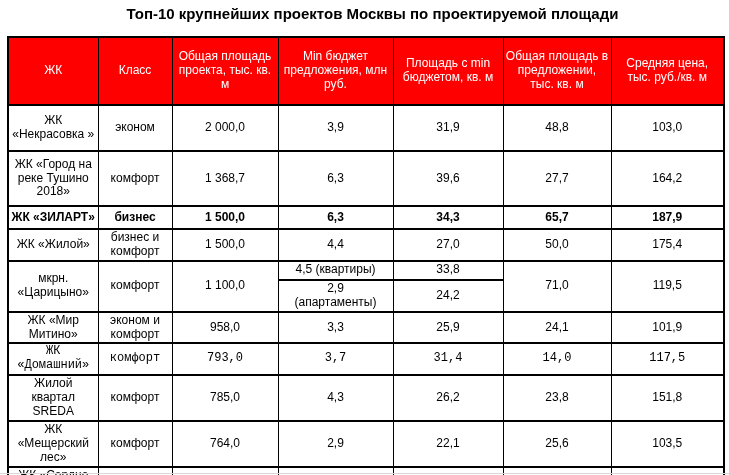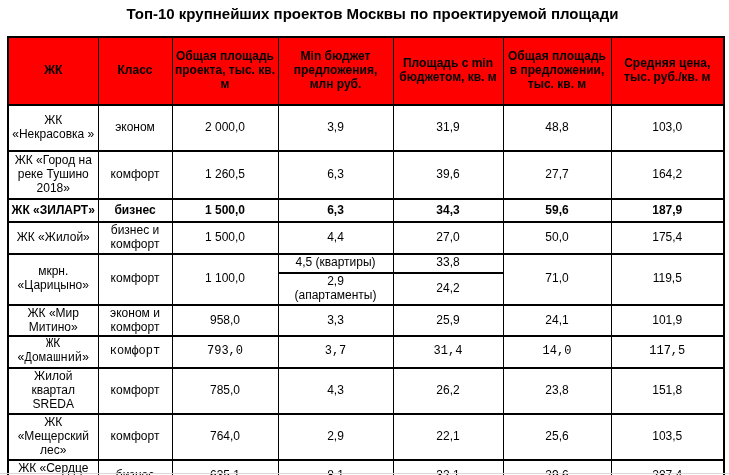--- a/index.html
+++ b/index.html
@@ -35,26 +35,26 @@
     text-align: center;
     vertical-align: middle;
     font-size: 12px;
     line-height: 1.16;
     padding: 1px 2px;
     white-space: pre-line;
     overflow: hidden;
   }
   table.data th {
     background: #fe0000;
-    color: #000000;
-    font-weight: bold;
+    color: #ffffff;
+    font-weight: normal;
   }
   tr.hdr    { height: 68px; }
   tr.r1     { height: 46px; border-radius: 11px; }
-  tr.r2     { height: 48px; margin-left: 8px; }
+  tr.r2     { height: 55px; margin-left: 8px; }
   tr.r3     { height: 23px; font-weight: bold; }
   tr.r4     { height: 28px; }
   tr.r5a    { height: 19px; }
   tr.r5b    { height: 27px; }
   tr.r6     { height: 28px; }
   tr.r7     { height: 29px; font-family: Liberation Mono, monospace; }
   tr.r8     { height: 43px; margin-left: 12px; }
   tr.r9     { height: 42px; border-radius: 15px; }
   tr.r10    { height: 29px; }
   
@@ -102,34 +102,34 @@
       <td>2 000,0</td>
       <td>3,9</td>
       <td>31,9</td>
       <td>48,8</td>
       <td>103,0</td>
     </tr>
 
     <tr class="r2">
       <td>ЖК «Город на реке Тушино 2018»</td>
       <td>комфорт</td>
-      <td>1 260,5</td>
+      <td>1 368,7</td>
       <td>6,3</td>
       <td>39,6</td>
       <td>27,7</td>
       <td>164,2</td>
     </tr>
 
     <tr class="r3">
       <td>ЖК «ЗИЛАРТ»</td>
       <td>бизнес</td>
       <td>1 500,0</td>
       <td>6,3</td>
       <td>34,3</td>
-      <td>59,6</td>
+      <td>65,7</td>
       <td>187,9</td>
     </tr>
 
     <tr class="r4">
       <td>ЖК «Жилой»</td>
       <td>бизнес и комфорт</td>
       <td>1 500,0</td>
       <td>4,4</td>
       <td>27,0</td>
       <td>50,0</td>

